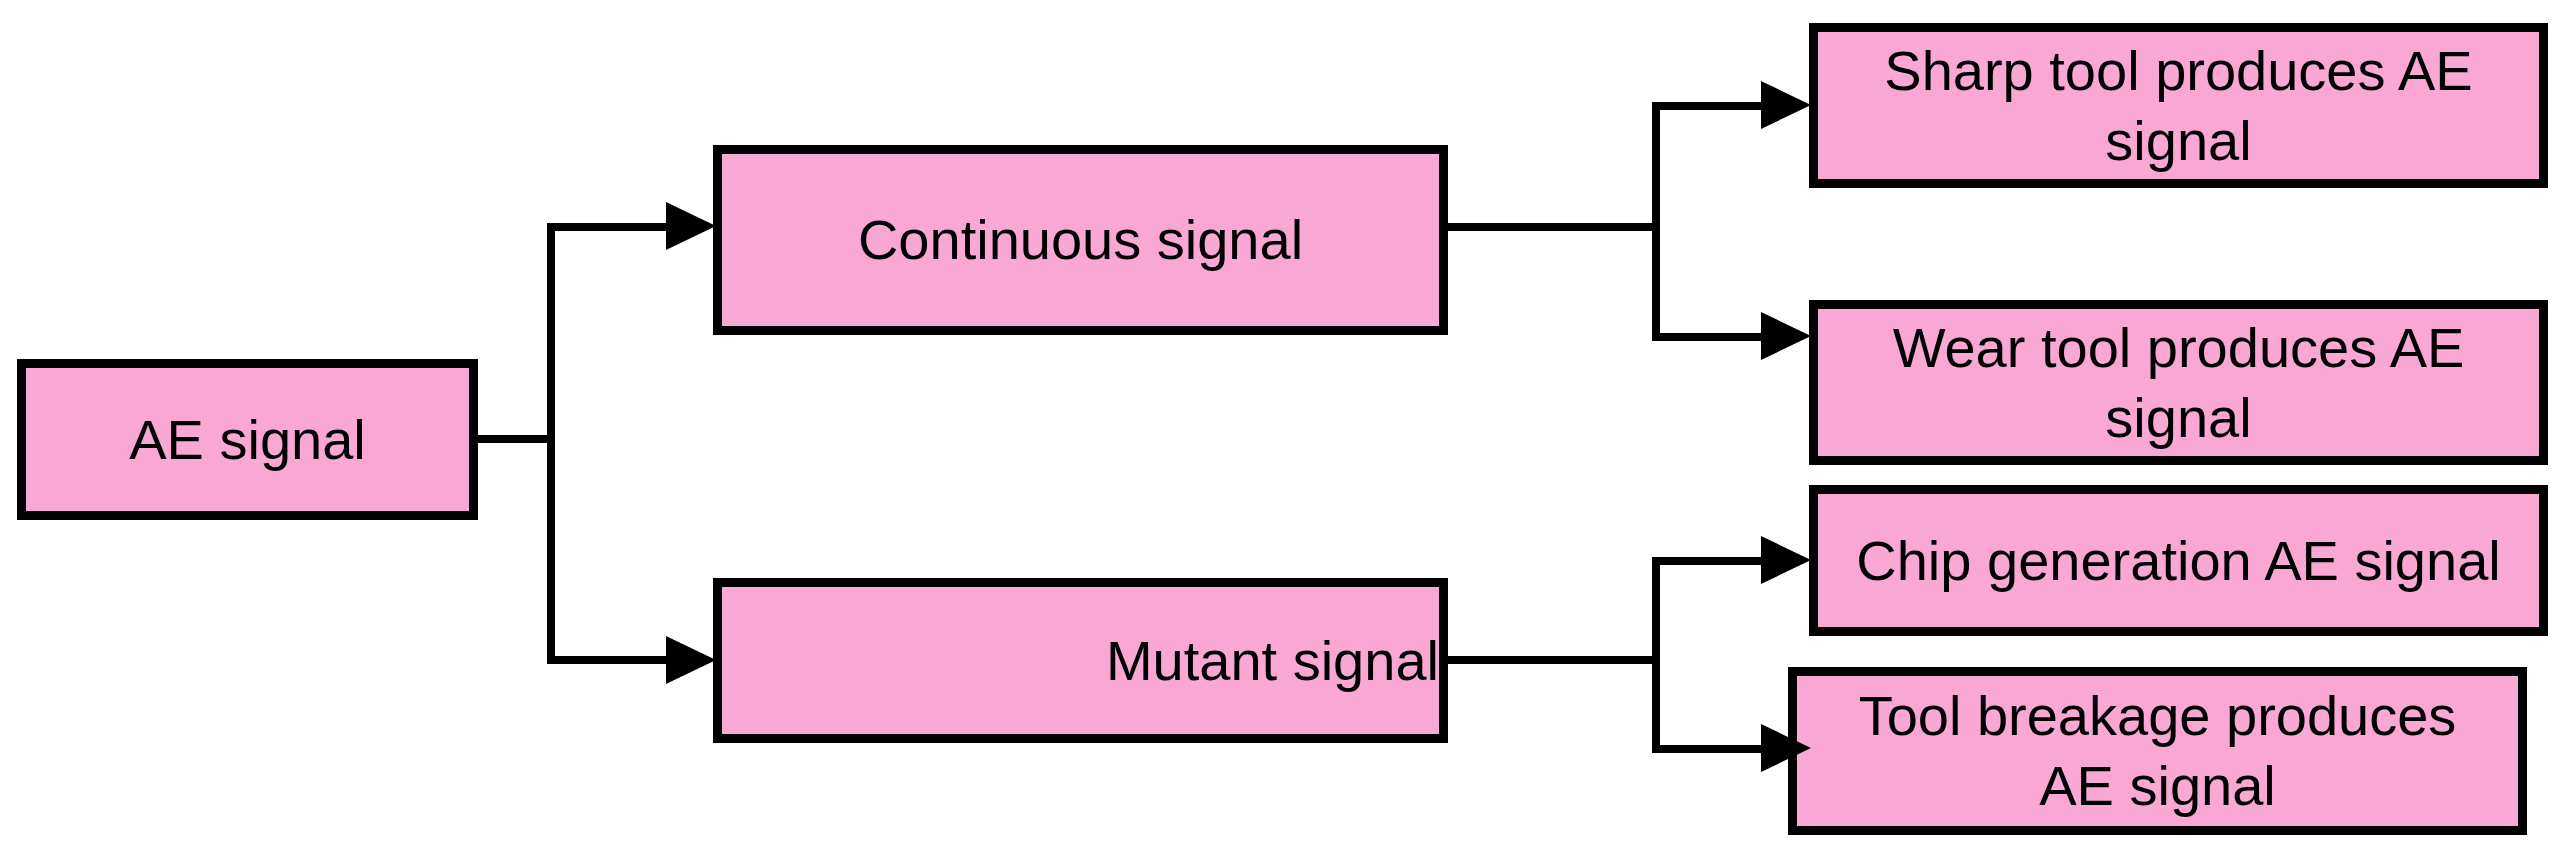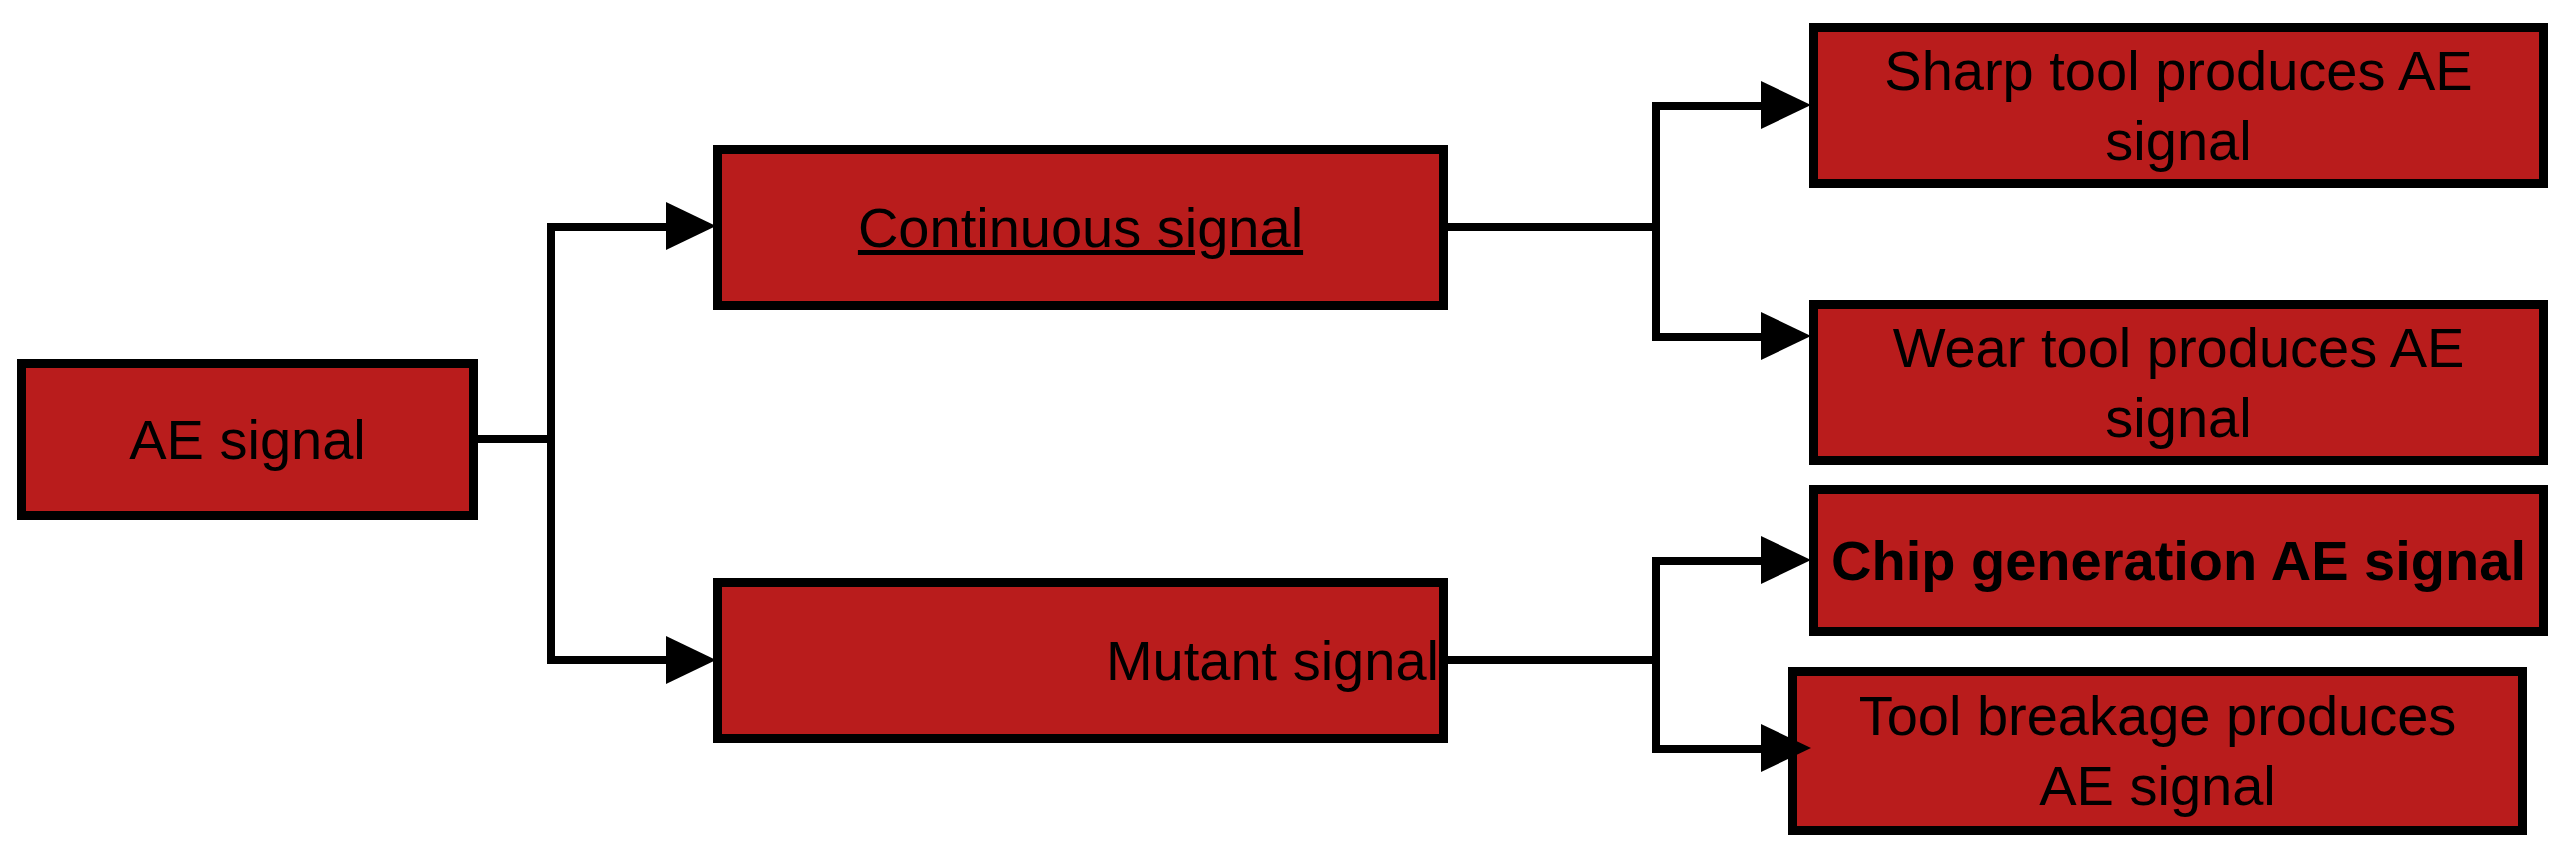--- a/index.html
+++ b/index.html
@@ -13,21 +13,21 @@
     height: 863px;
     background: #ffffff;
     font-family: "Liberation Sans", sans-serif;
     color: #000000;
     overflow: hidden;
   }
   .node {
     position: absolute;
     box-sizing: border-box;
     border: 9.3px solid #000000;
-    background: #b91c1c;
+    background: #f9a8d4;
     display: flex;
     align-items: center;
     justify-content: center;
     text-align: center;
   }
   .node .label {
     font-size: 56px;
     line-height: 1.25;
     white-space: pre-line;
   }
@@ -38,25 +38,25 @@
   .arrowhead {
     position: absolute;
     width: 0;
     height: 0;
     border-top: 24px solid transparent;
     border-bottom: 24px solid transparent;
     border-left: 50px solid #000000;
   }
   
   .node-root       { left: 17px;   top: 359px; width: 461px; height: 161px; }
-  .node-continuous { left: 713px;  top: 145px; width: 735px; height: 165px; text-decoration: underline; }
+  .node-continuous { left: 713px;  top: 145px; width: 735px; height: 190px; }
   .node-mutant     { left: 713px;  top: 578px; width: 735px; height: 165px; justify-content: flex-end; }
   .node-sharp      { left: 1809px; top: 23px;  width: 739px; height: 165px; }
   .node-wear       { left: 1809px; top: 255px; width: 739px; height: 165px; margin-top: 45px; }
-  .node-chip       { left: 1809px; top: 485px; width: 739px; height: 151px; font-weight: bold; }
+  .node-chip       { left: 1809px; top: 485px; width: 739px; height: 151px; }
   .node-breakage   { left: 1788px; top: 667px; width: 739px; height: 168px; }
   
   .l1-stub        { left: 478px; top: 435px; width: 76px;  height: 7.5px; }
   .l1-vert        { left: 547px; top: 223px; width: 7.5px;   height: 441px; }
   .l1-top-branch  { left: 547px; top: 223px; width: 122px; height: 7.5px; }
   .l1-bot-branch  { left: 547px; top: 656px; width: 122px; height: 7.5px; }
   .l1-top-arrow   { left: 666px; top: 202px; }
   .l1-bot-arrow   { left: 666px; top: 636px; }
   
   .l2a-stub       { left: 1448px; top: 223px; width: 212px; height: 7.5px; }

